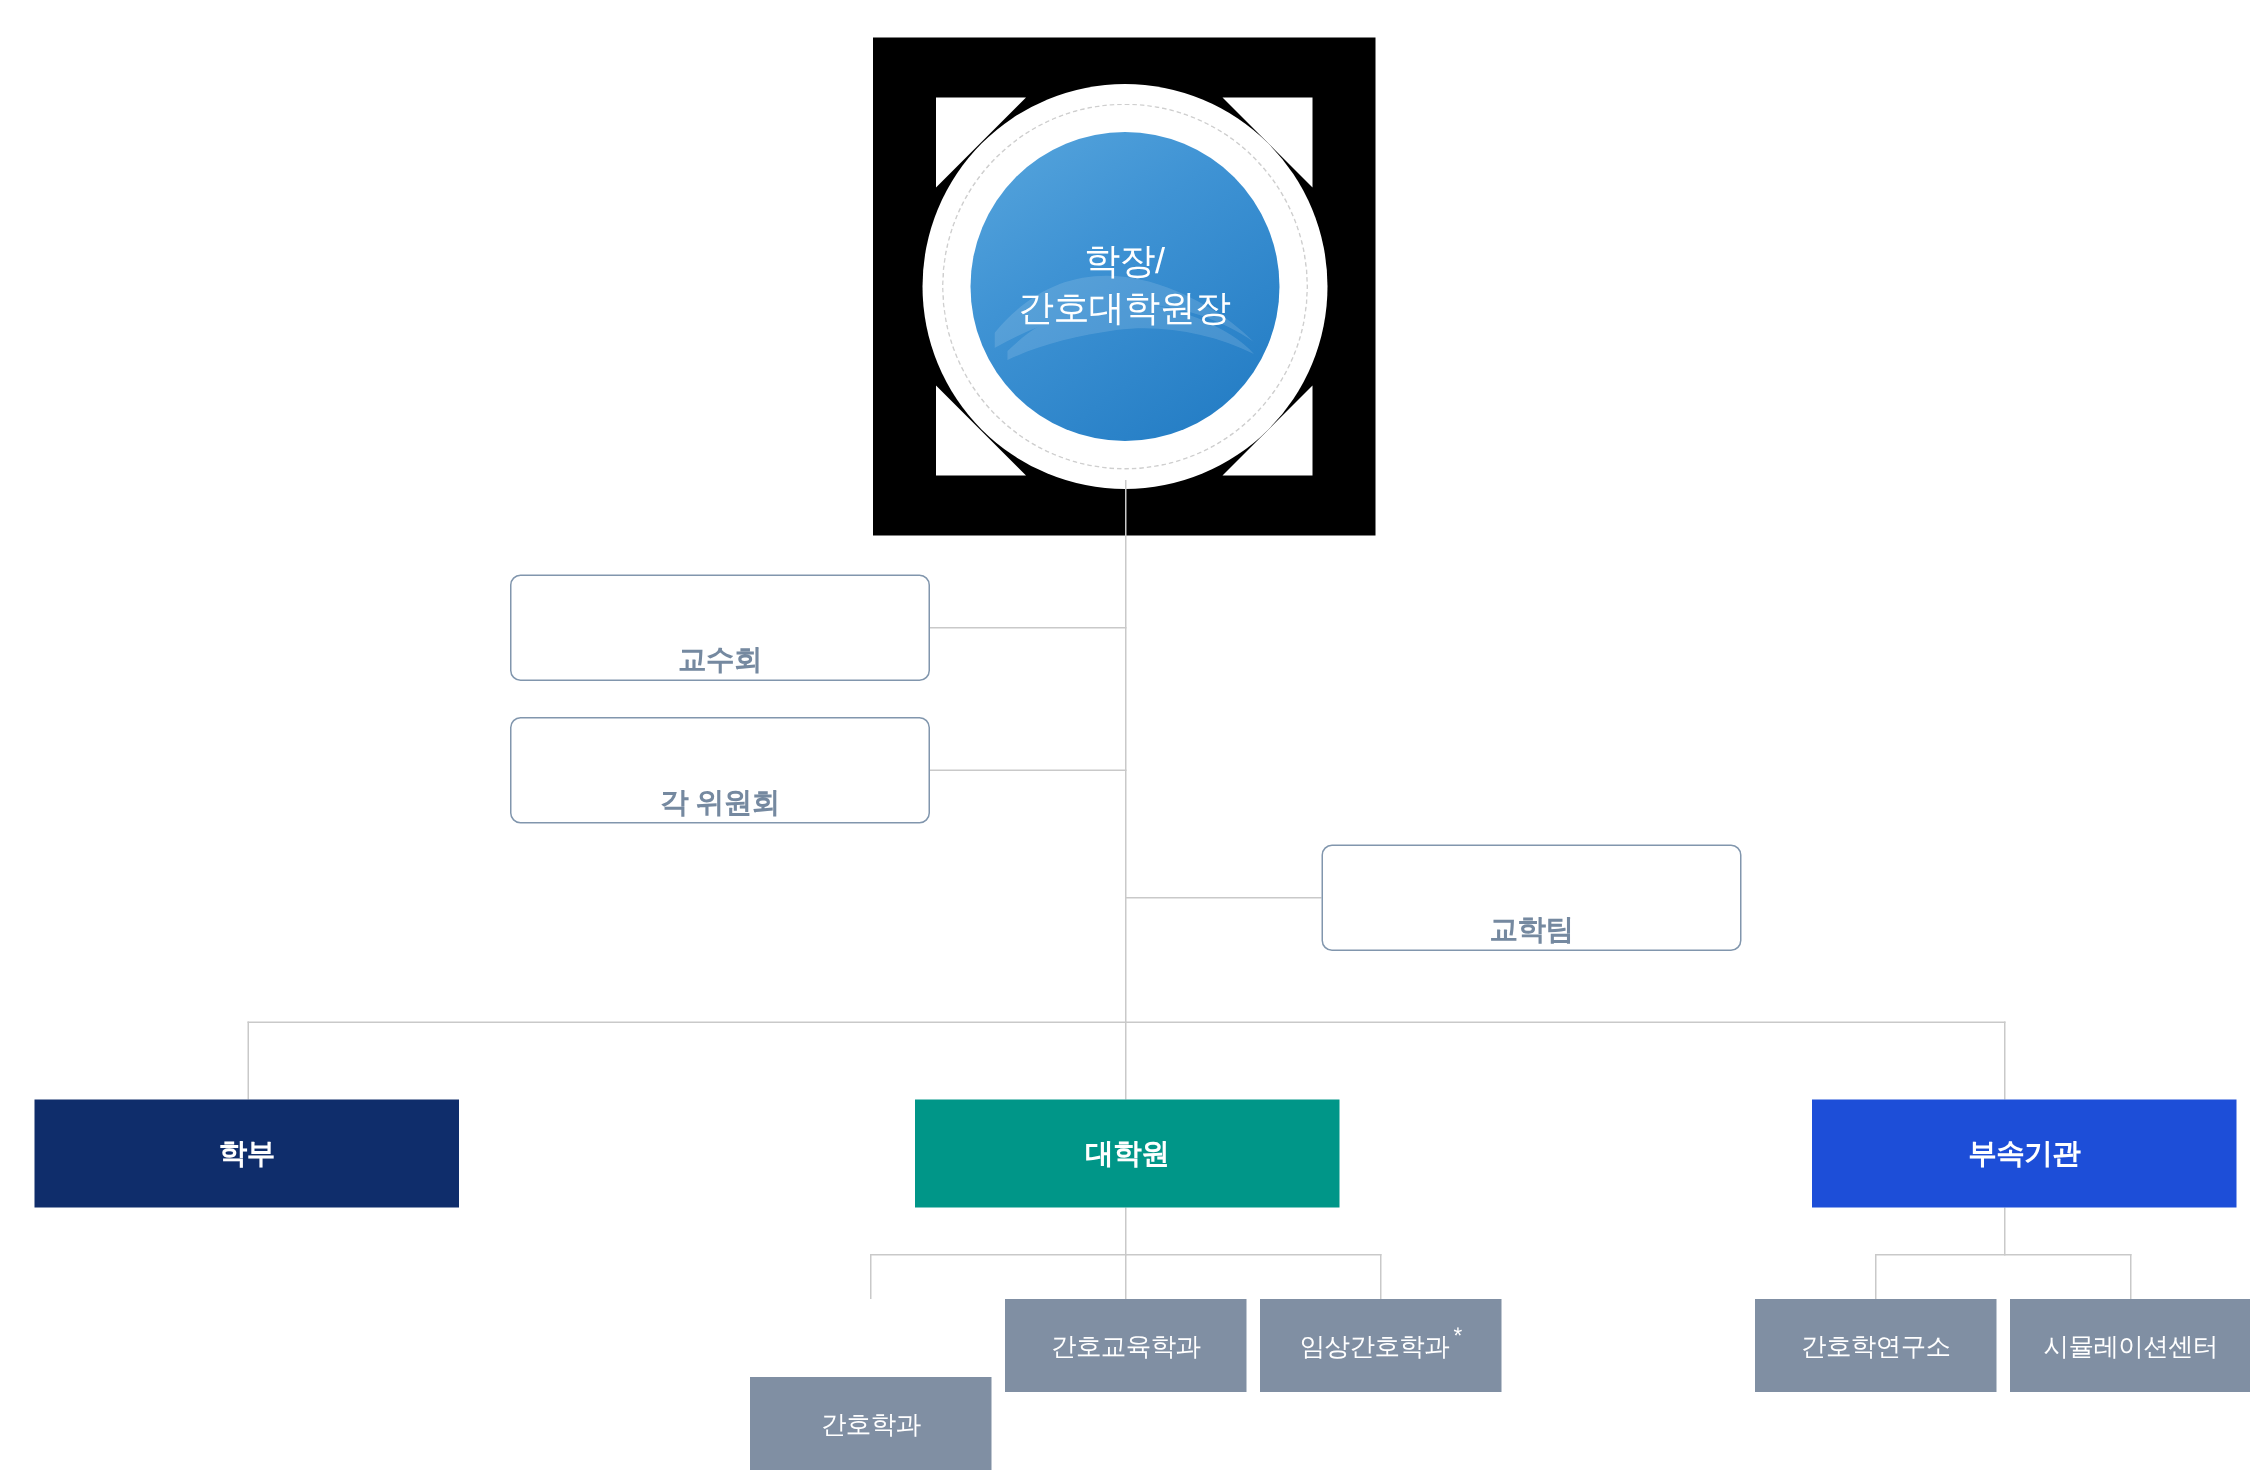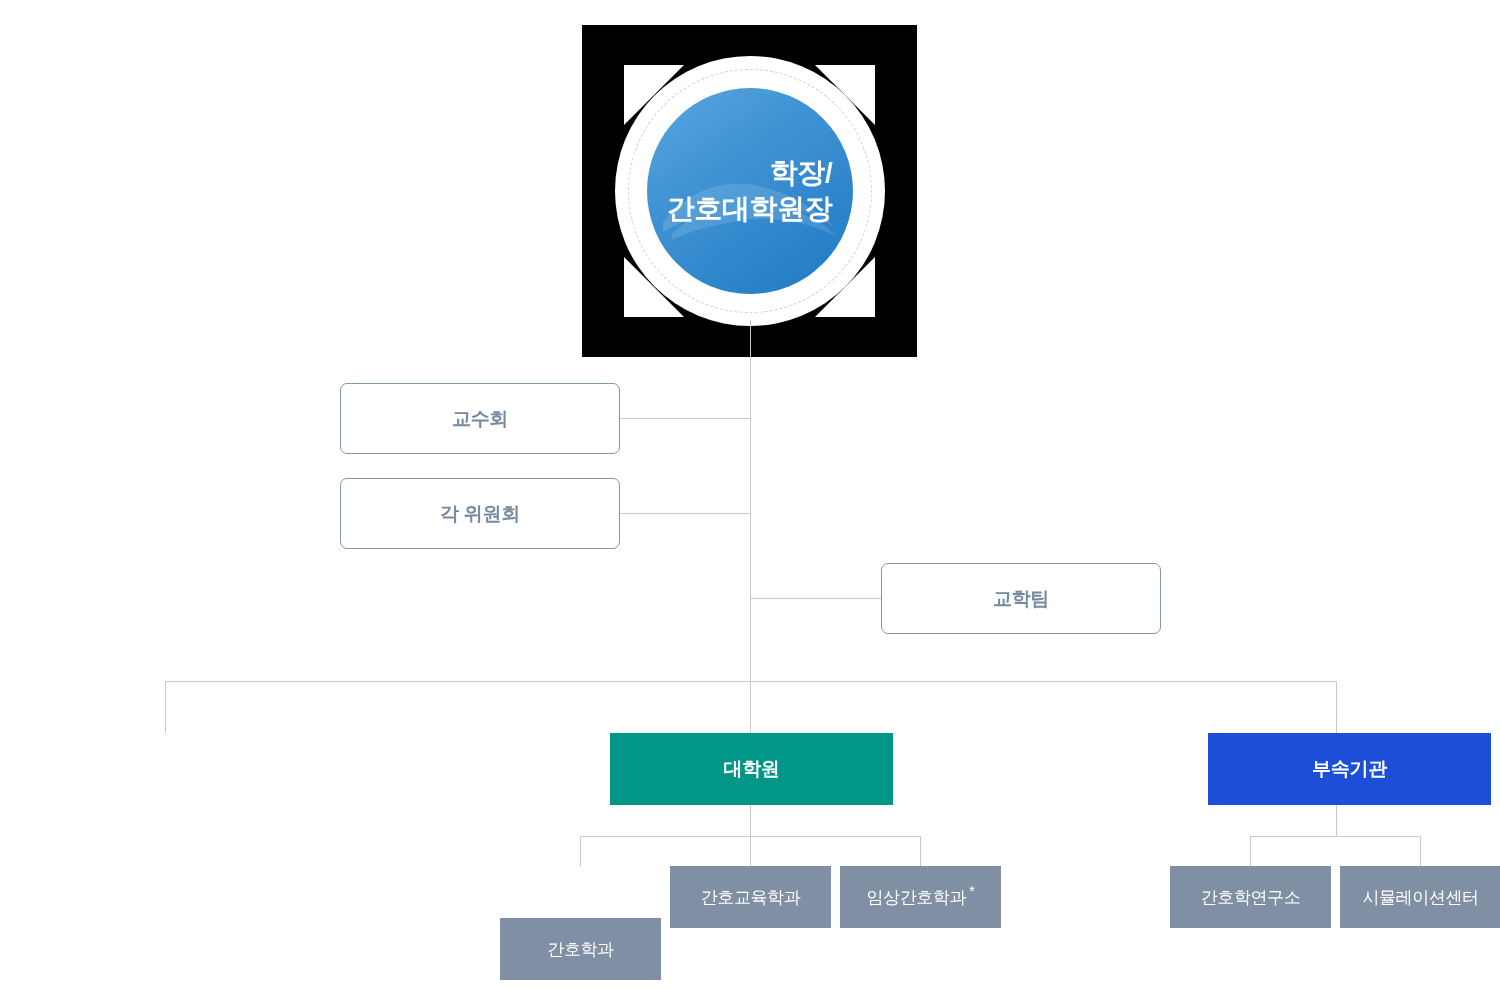--- a/index.html
+++ b/index.html
@@ -104,37 +104,37 @@
     top: 40%;
     width: 84%;
     height: 34%;
     opacity: 0.13;
     pointer-events: none;
   }
   .root-label {
     position: relative;
     z-index: 2;
     color: #ffffff;
-    font-size: 28px;
-    font-weight: bold;
+    font-size: 24px;
+    font-weight: normal;
     line-height: 1.28;
-    text-align: right;
+    text-align: center;
     letter-spacing: -0.4px;
     white-space: pre-line;
   }
 
   
   .box-outline {
     position: absolute;
     box-sizing: border-box;
     border: 1px solid #8196ad;
     border-radius: 7px;
     background: #ffffff;
     display: flex;
-    align-items: center;
+    align-items: flex-end;
     justify-content: center;
     color: #7589a0;
     font-size: 19px;
     font-weight: bold;
     letter-spacing: -0.3px;
   }
 
   
   .box-division {
     position: absolute;
@@ -223,20 +223,23 @@
   </div>
 
   <div class="box-outline" style="left:340px; top:478px; width:280px; height:71px;">
     <span>각 위원회</span>
   </div>
 
   <div class="box-outline" style="left:881px; top:563px; width:280px; height:71px;">
     <span>교학팀</span>
   </div>
 
+  <div class="box-division" style="left:23px; top:733px; width:283px; height:72px; background:#0f2d6b;">
+    <span>학부</span>
+  </div>
 
   <div class="box-division" style="left:610px; top:733px; width:283px; height:72px; background:#009688;font-family:Liberation Serif, serif;">
     <span>대학원</span>
   </div>
 
   <div class="box-division" style="left:1194px; top:733px; width:283px; height:72px; background:#1d4ed8;margin-left:14px;">
     <span>부속기관</span>
   </div>
 
   <div class="box-leaf" style="left:500px; top:918px; width:161px; height:62px;">

